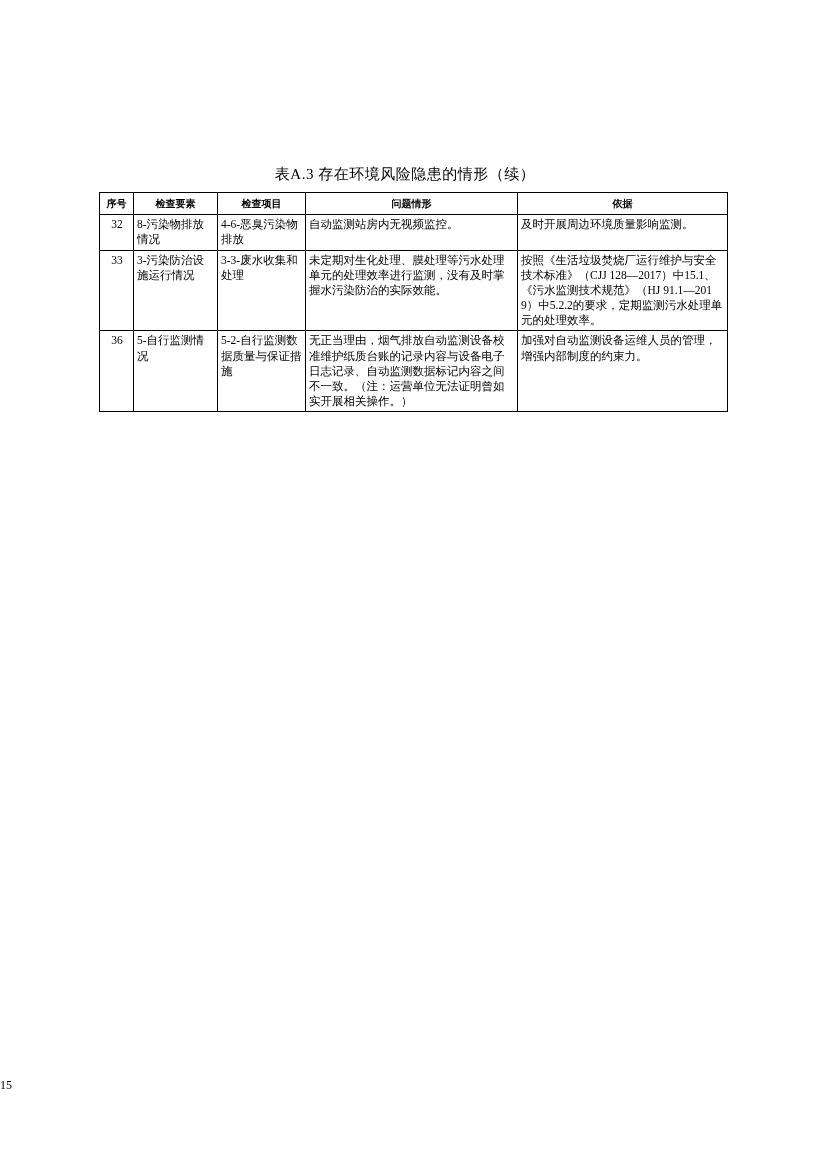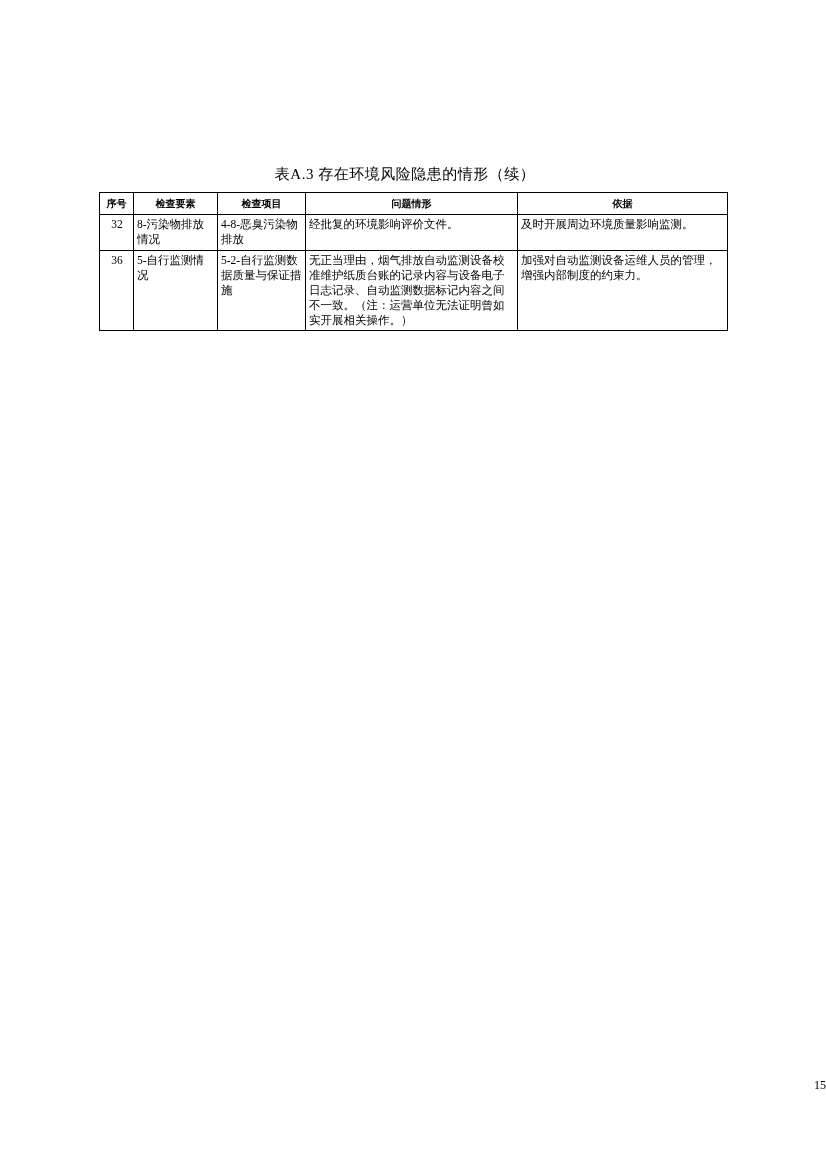--- a/index.html
+++ b/index.html
@@ -69,21 +69,21 @@
     margin-top: 44px;
   }
   td.cell-mid {
     vertical-align: middle;
   }
   .page-number {
     position: absolute;
     top: 1078px;
     left: 0;
     width: 826px;
-    text-align: right;
+    text-align: left;
     font-size: 12px;
   }
 </style>
 </head>
 <body>
 
 <div class="page">
 
   <div class="table-title">表A.3 存在环境风险隐患的情形（续）</div>
 
@@ -101,23 +101,30 @@
         <th>检查要素</th>
         <th>检查项目</th>
         <th>问题情形</th>
         <th>依据</th>
       </tr>
     </thead>
     <tbody>
       <tr>
         <td class="cell-no">32</td>
         <td>8-污染物排放情况</td>
-        <td class="cell-mid">4-8-恶臭污染物排放</td>
-        <td>经批复的环境影响评价文件。</td>
+        <td class="cell-mid">4-6-恶臭污染物排放</td>
+        <td>自动监测站房内无视频监控。</td>
         <td>及时开展周边环境质量影响监测。</td>
+      </tr>
+      <tr>
+        <td class="cell-no">33</td>
+        <td class="cell-mid">3-污染防治设施运行情况</td>
+        <td class="cell-mid">3-3-废水收集和处理</td>
+        <td class="cell-mid">未定期对生化处理、膜处理等污水处理单元的处理效率进行监测，没有及时掌握水污染防治的实际效能。</td>
+        <td>按照《生活垃圾焚烧厂运行维护与安全技术标准》（CJJ 128—2017）中15.1、《污水监测技术规范》（HJ 91.1—2019）中5.2.2的要求，定期监测污水处理单元的处理效率。</td>
       </tr>
       <tr>
         <td class="cell-no">36</td>
         <td class="cell-mid">5-自行监测情况</td>
         <td class="cell-mid">5-2-自行监测数据质量与保证措施</td>
         <td>无正当理由，烟气排放自动监测设备校准维护纸质台账的记录内容与设备电子日志记录、自动监测数据标记内容之间不一致。（注：运营单位无法证明曾如实开展相关操作。）</td>
         <td class="cell-mid">加强对自动监测设备运维人员的管理，增强内部制度的约束力。</td>
       </tr>
     </tbody>
   </table>

